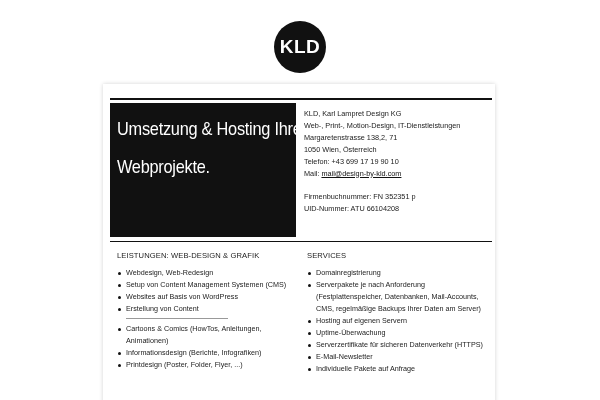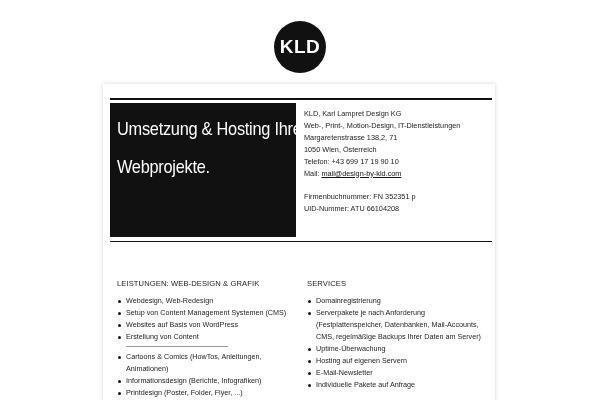--- a/index.html
+++ b/index.html
@@ -41,21 +41,21 @@
     font-size:7.3px; line-height:11.9px; color:#222;
   }
   .info div { white-space:nowrap; }
   .info .gap { height:12px; }
   .info a { color:#111; text-decoration:underline; }
   .rule-mid {
     position:absolute; left:7px; top:157px; width:382px; height:1px; background:#111;
   }
   .col-left { position:absolute; left:14px; top:167px; width:180px; }
   .col-right { position:absolute; left:204px; top:167px; width:180px; }
-  .col-title { font-size:7.6px; color:#222; letter-spacing:0.1px; margin-bottom:7px;margin-top:28px; }
+  .col-title { font-size:7.6px; color:#222; letter-spacing:0.1px; margin-bottom:7px; }
   ul { margin:0; padding:0; list-style:none; }
   li {
     position:relative; padding-left:9px;
     font-size:7.2px; line-height:12px; color:#222;
   }
   li::before {
     content:""; position:absolute; left:1px; top:5px;
     width:3px; height:3px; border-radius:50%; background:#111;
   }
   .divider {
@@ -103,19 +103,20 @@
       <li>Informationsdesign (Berichte, Infografiken)</li>
       <li>Printdesign (Poster, Folder, Flyer, ...)</li>
     </ul>
   </div>
 
   <div class="col-right">
     <div class="col-title">SERVICES</div>
     <ul>
       <li>Domainregistrierung</li>
       <li>Serverpakete je nach Anforderung (Festplattenspeicher, Datenbanken, Mail-Accounts, CMS, regelmäßige Backups Ihrer Daten am Server)</li>
+      <li>Hosting auf eigenen Servern</li>
       <li>Uptime-Überwachung</li>
-      <li>Hosting auf eigenen Servern</li>
+      <li>Serverzertifikate für sicheren Datenverkehr (HTTPS)</li>
       <li>E-Mail-Newsletter</li>
       <li>Individuelle Pakete auf Anfrage</li>
     </ul>
   </div>
 </div>
 
 </body></html>

